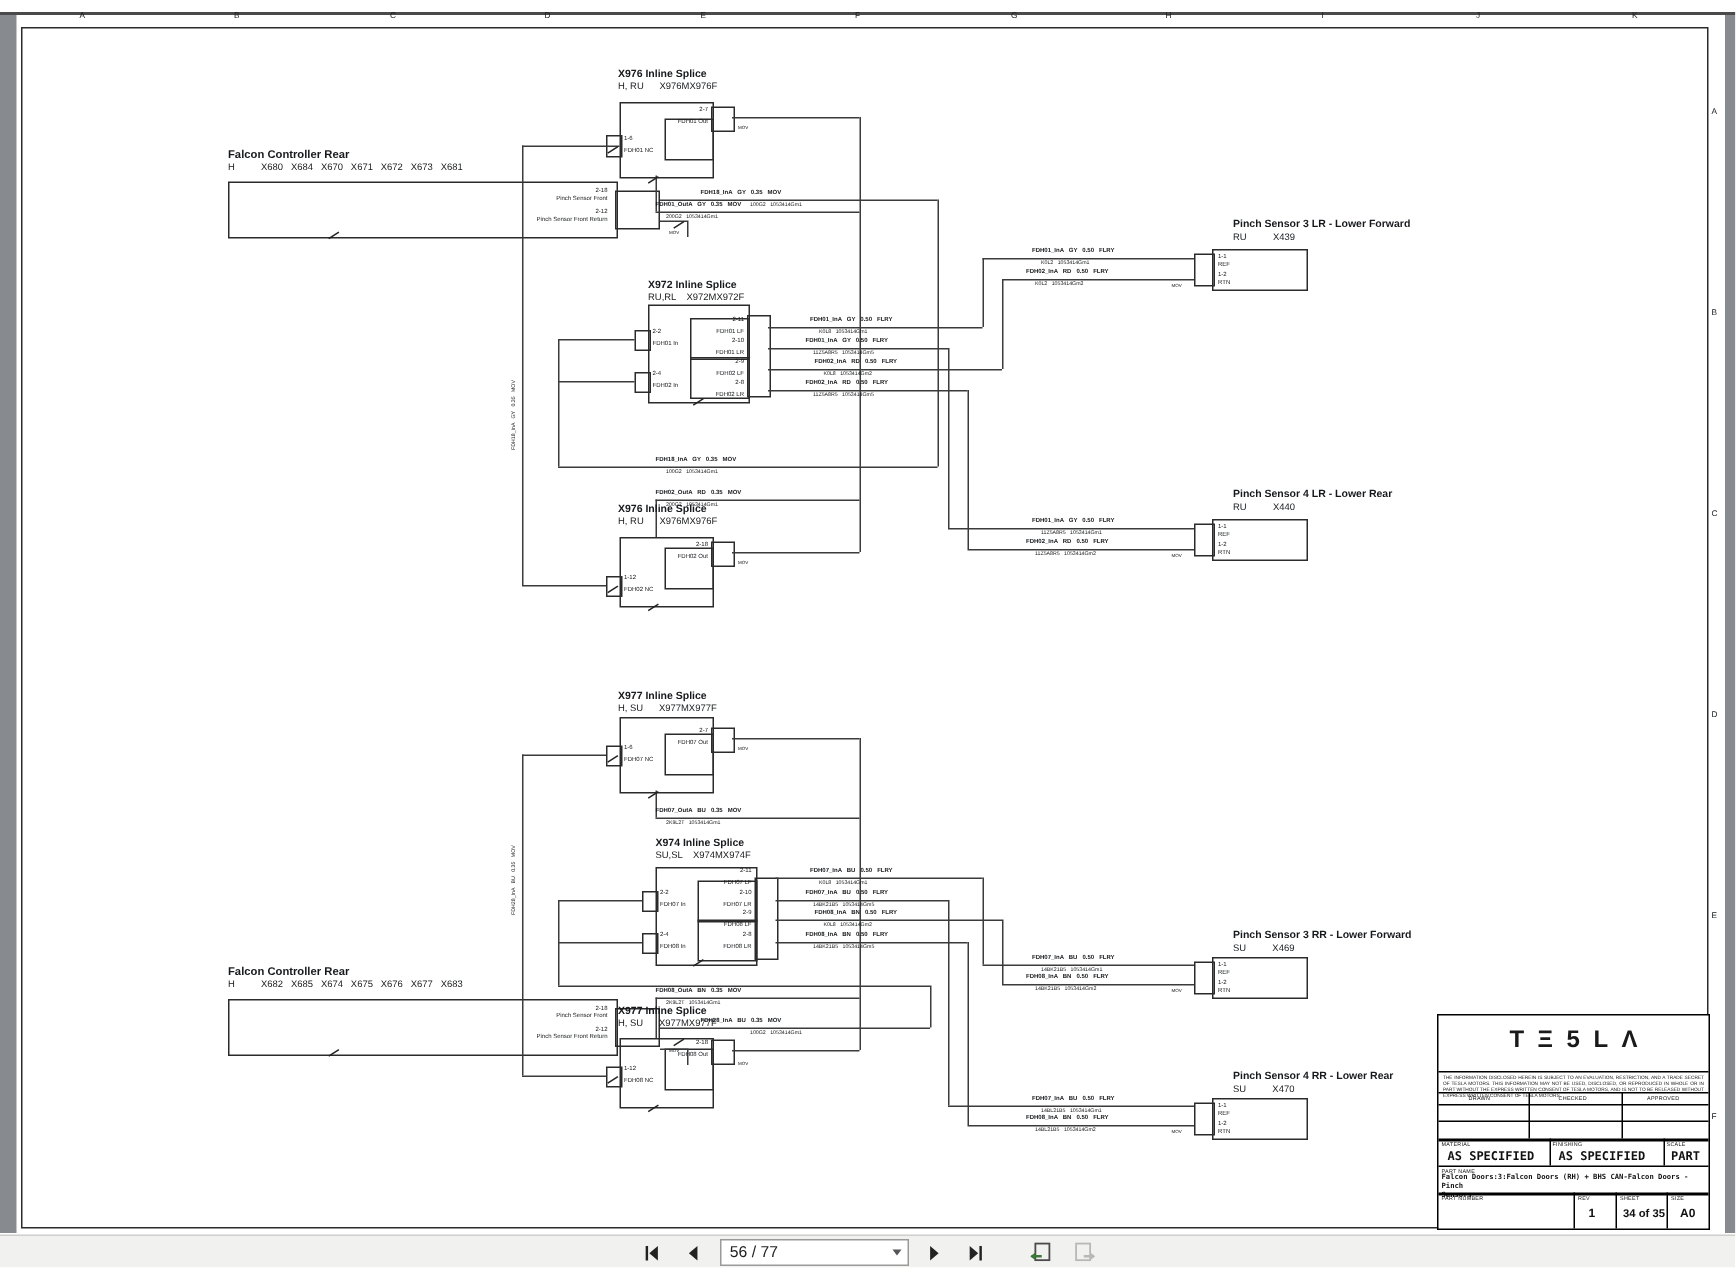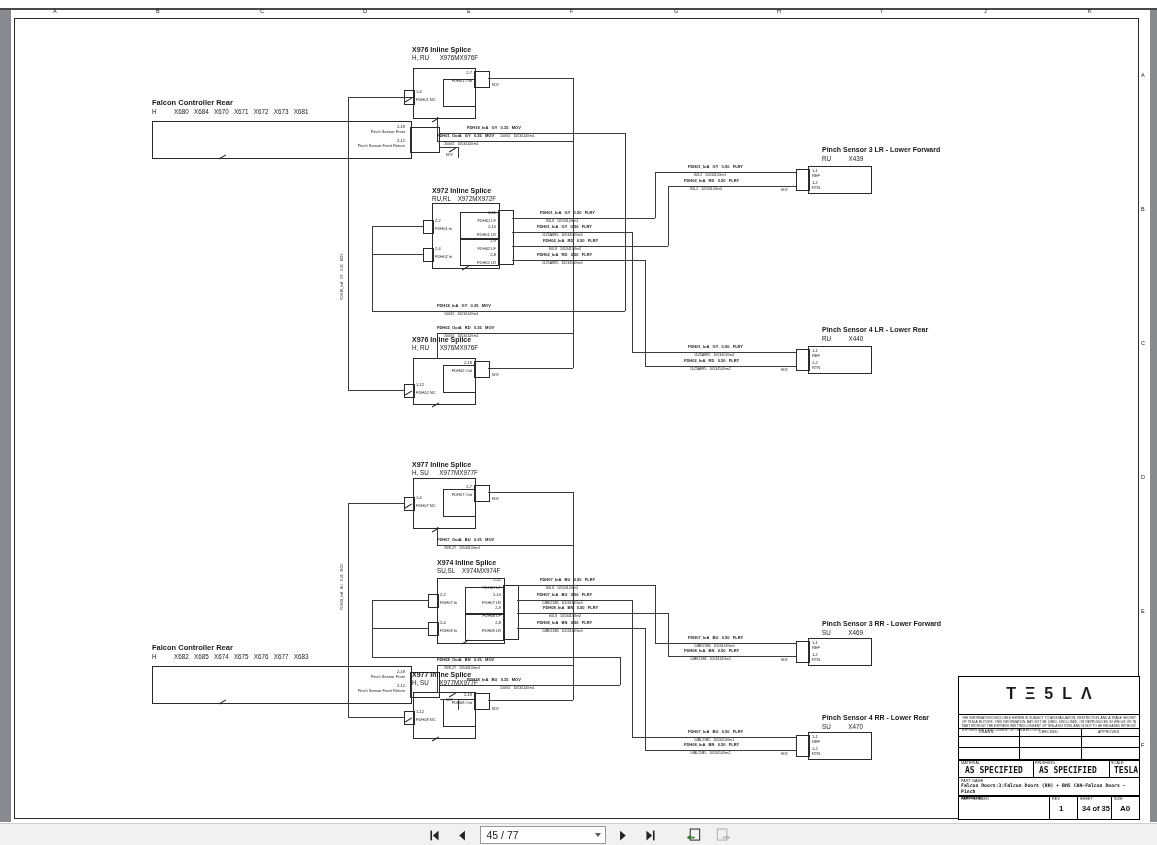--- a/index.html
+++ b/index.html
@@ -342,21 +342,21 @@
     <div class="tbl" style="left:60px;top:51px;width:1px;height:31px;"></div>
     <div class="tbl" style="left:122px;top:51px;width:1px;height:31px;"></div>
     <div class="tbl" style="left:0;top:82px;width:180px;height:1.5px;"></div>
     <div class="tb-lab" style="left:2px;top:83.5px;">MATERIAL</div>
     <div class="tb-val" style="left:6px;top:89px;font-size:8px;">AS SPECIFIED</div>
     <div class="tbl" style="left:74px;top:82px;width:1px;height:18px;"></div>
     <div class="tb-lab" style="left:76px;top:83.5px;">FINISHING</div>
     <div class="tb-val" style="left:80px;top:89px;font-size:8px;">AS SPECIFIED</div>
     <div class="tbl" style="left:150px;top:82px;width:1px;height:18px;"></div>
     <div class="tb-lab" style="left:152px;top:83.5px;">SCALE</div>
-    <div class="tb-val" style="left:155px;top:89px;font-size:8px;">TESLA</div>
+    <div class="tb-val" style="left:155px;top:89px;font-size:8px;">PART</div>
     <div class="tbl" style="left:0;top:100px;width:180px;height:1px;"></div>
     <div class="tb-lab" style="left:2px;top:101.5px;">PART NAME</div>
     <div id="tb-partname">Falcon Doors:3:Falcon Doors (RH) + BHS CAN-Falcon Doors - Pinch
 Sensors</div>
     <div class="tbl" style="left:0;top:118px;width:180px;height:1.5px;"></div>
     <div class="tb-lab" style="left:2px;top:120px;">PART NUMBER</div>
     <div class="tbl" style="left:90px;top:118px;width:1px;height:24px;"></div>
     <div class="tb-lab" style="left:93px;top:120px;">REV</div>
     <div class="tb-val" style="left:100px;top:127px;font-size:8px;font-family:'Liberation Sans',sans-serif;">1</div>
     <div class="tbl" style="left:118px;top:118px;width:1px;height:24px;"></div>
@@ -373,21 +373,21 @@
           <path d="M3 2h2v12H3z" fill="#222"></path>
           <path d="M13 2L6 8l7 6z" fill="#222"></path>
         </svg>
     </button>
     <button class="tbtn" title="Previous page">
       <svg width="13" height="13" viewBox="0 0 16 16">
           <path d="M11 2L4 8l7 6z" fill="#222"></path>
         </svg>
     </button>
     <div id="page-combo">
-      <span>45 / 77</span>
+      <span>56 / 77</span>
       <span class="caret"></span>
     </div>
     <button class="tbtn" title="Next page">
       <svg width="13" height="13" viewBox="0 0 16 16">
           <path d="M5 2l7 6-7 6z" fill="#222"></path>
         </svg>
     </button>
     <button class="tbtn" title="Last page">
       <svg width="13" height="13" viewBox="0 0 16 16">
           <path d="M3 2l7 6-7 6z" fill="#222"></path>

